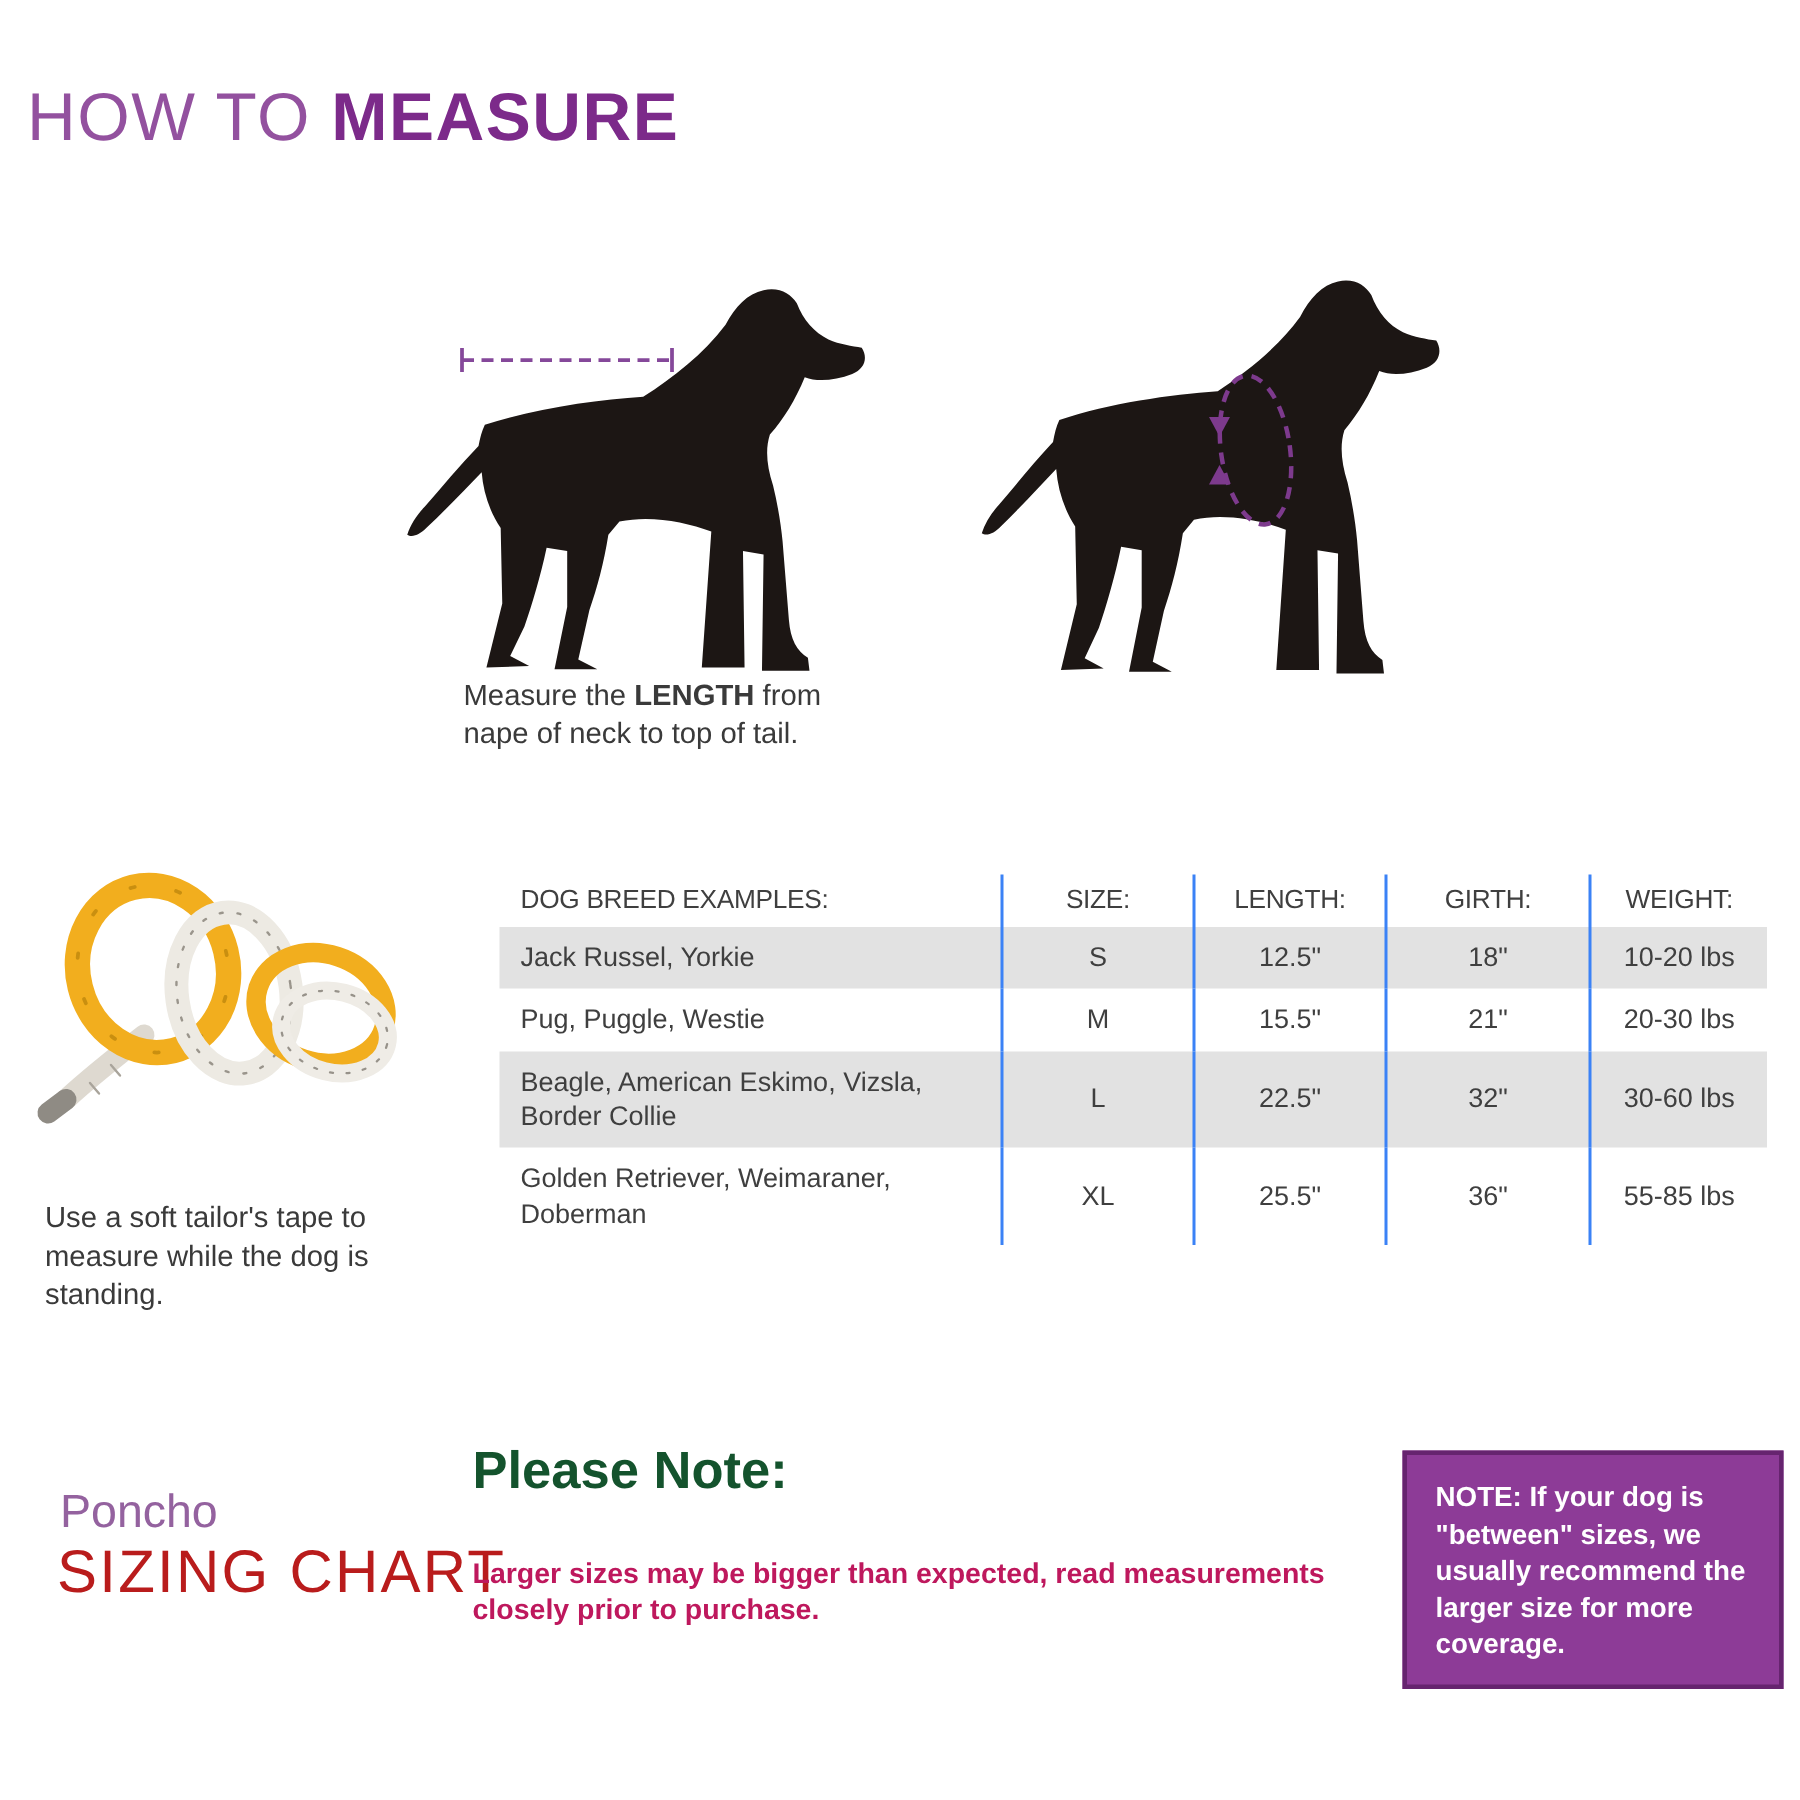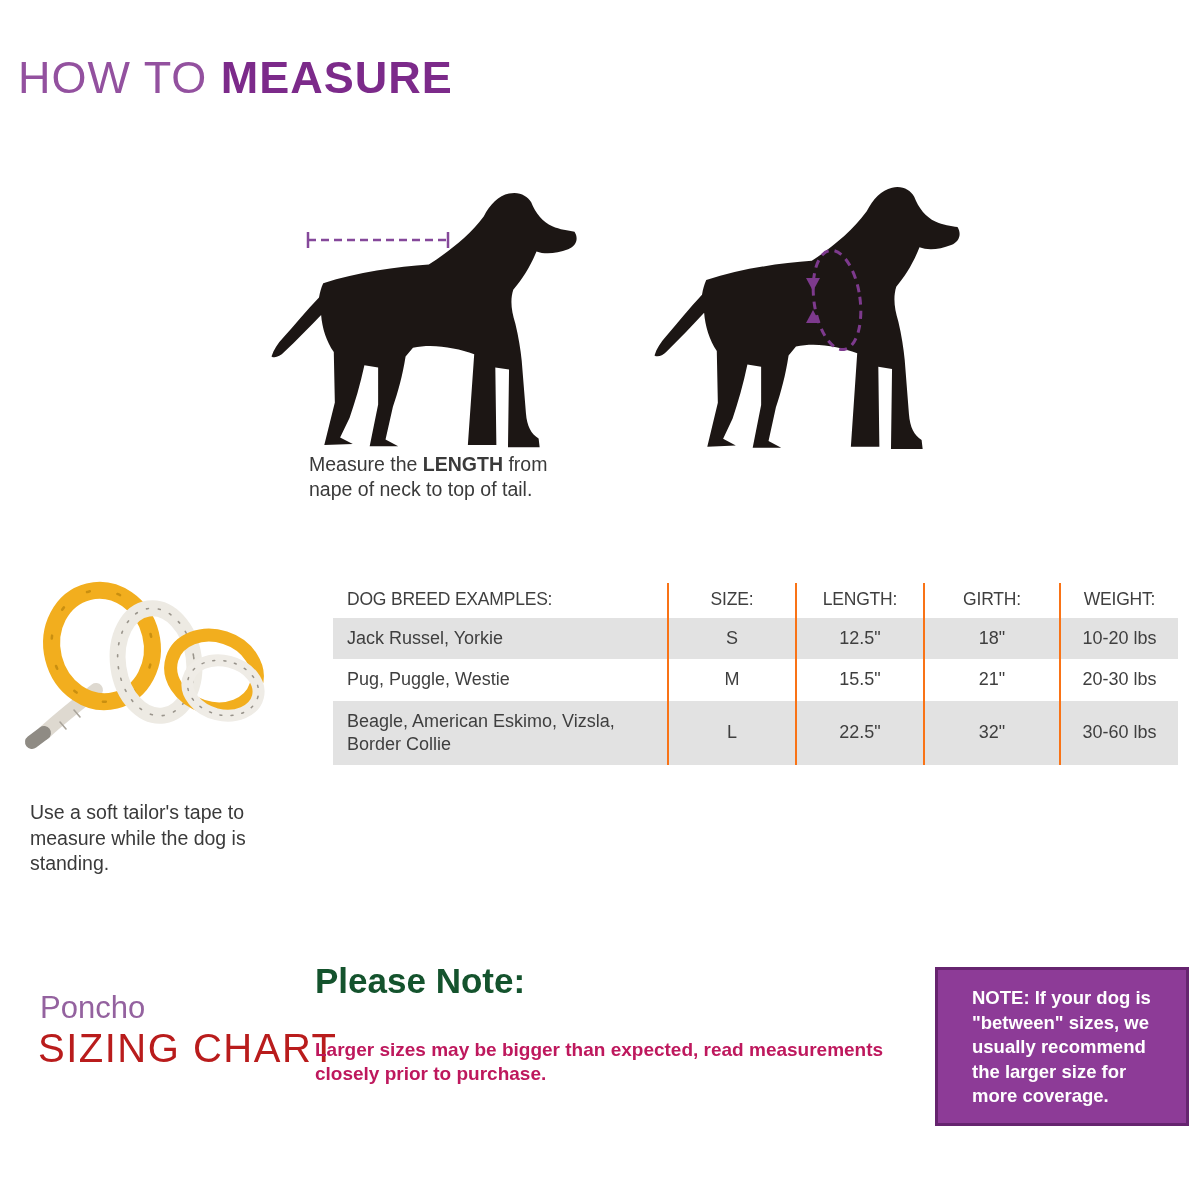--- a/index.html
+++ b/index.html
@@ -21,29 +21,29 @@
   .caption-right{position:absolute;left:662px;top:452px;width:288px;}
   
   .tape{position:absolute;left:18px;top:572px;width:268px;height:200px;}
   .tape-caption{position:absolute;left:30px;top:800px;width:240px;font-size:19.5px;line-height:1.32;color:#3a3a3a;}
   
   .size-table{position:absolute;left:333px;top:583px;}
   table{border-collapse:collapse;table-layout:fixed;width:845px;color:#3f3f3f;}
   th{font-weight:400;font-size:17.5px;letter-spacing:-0.2px;padding:5px 2px 7px;text-align:center;}
   td{font-size:18px;padding:9px 4px;text-align:center;}
   th.breed,td.breed{text-align:left;padding-left:14px;line-height:1.3;}
-  .vline{border-left:2px solid #f97316;}
+  .vline{border-left:2px solid #3b82f6;}
   tr.stripe td{background:#e2e2e2;}
   
   .product{position:absolute;left:40px;top:990px;font-size:31px;color:#94629f;}
   .chart-title{position:absolute;left:38px;top:1026px;font-size:40px;letter-spacing:1.5px;color:#b91c1c;}
   .note-heading{position:absolute;left:315px;top:961px;font-size:35px;font-weight:700;color:#14532d;}
   .note-body{position:absolute;left:315px;top:1038px;width:575px;font-size:19px;font-weight:700;color:#be185d;line-height:1.28;}
   .note-box{position:absolute;left:935px;top:967px;width:254px;height:159px;background:#8d3b97;
-            border:3px solid #66246f;box-sizing:border-box;padding:16px 34px;}
+            border:3px solid #66246f;box-sizing:border-box;padding:16px 19px;}
   .note-box-text{font-size:18.5px;font-weight:700;color:#ffffff;line-height:1.33;}
 </style>
 </head>
 <body>
 
 <div class="canvas">
 
   <div class="title">
     <span class="light">HOW TO </span><span class="bold">MEASURE</span>
   </div>
@@ -134,20 +134,27 @@
           <td class="vline">21"</td>
           <td class="vline">20-30 lbs</td>
         </tr>
         <tr class="stripe">
           <td class="breed">Beagle, American Eskimo, Vizsla, Border Collie</td>
           <td class="vline">L</td>
           <td class="vline">22.5"</td>
           <td class="vline">32"</td>
           <td class="vline">30-60 lbs</td>
         </tr>
+        <tr>
+          <td class="breed">Golden Retriever, Weimaraner, Doberman</td>
+          <td class="vline">XL</td>
+          <td class="vline">25.5"</td>
+          <td class="vline">36"</td>
+          <td class="vline">55-85 lbs</td>
+        </tr>
       </tbody>
     </table>
   </div>
 
   <div class="product">Poncho</div>
   <div class="chart-title">SIZING CHART</div>
   <div class="note-heading">Please Note:</div>
   <div class="note-body">Larger sizes may be bigger than expected, read measurements closely prior to purchase.</div>
   <div class="note-box">
     <div class="note-box-text">NOTE: If your dog is "between" sizes, we usually recommend the larger size for more coverage.</div>

